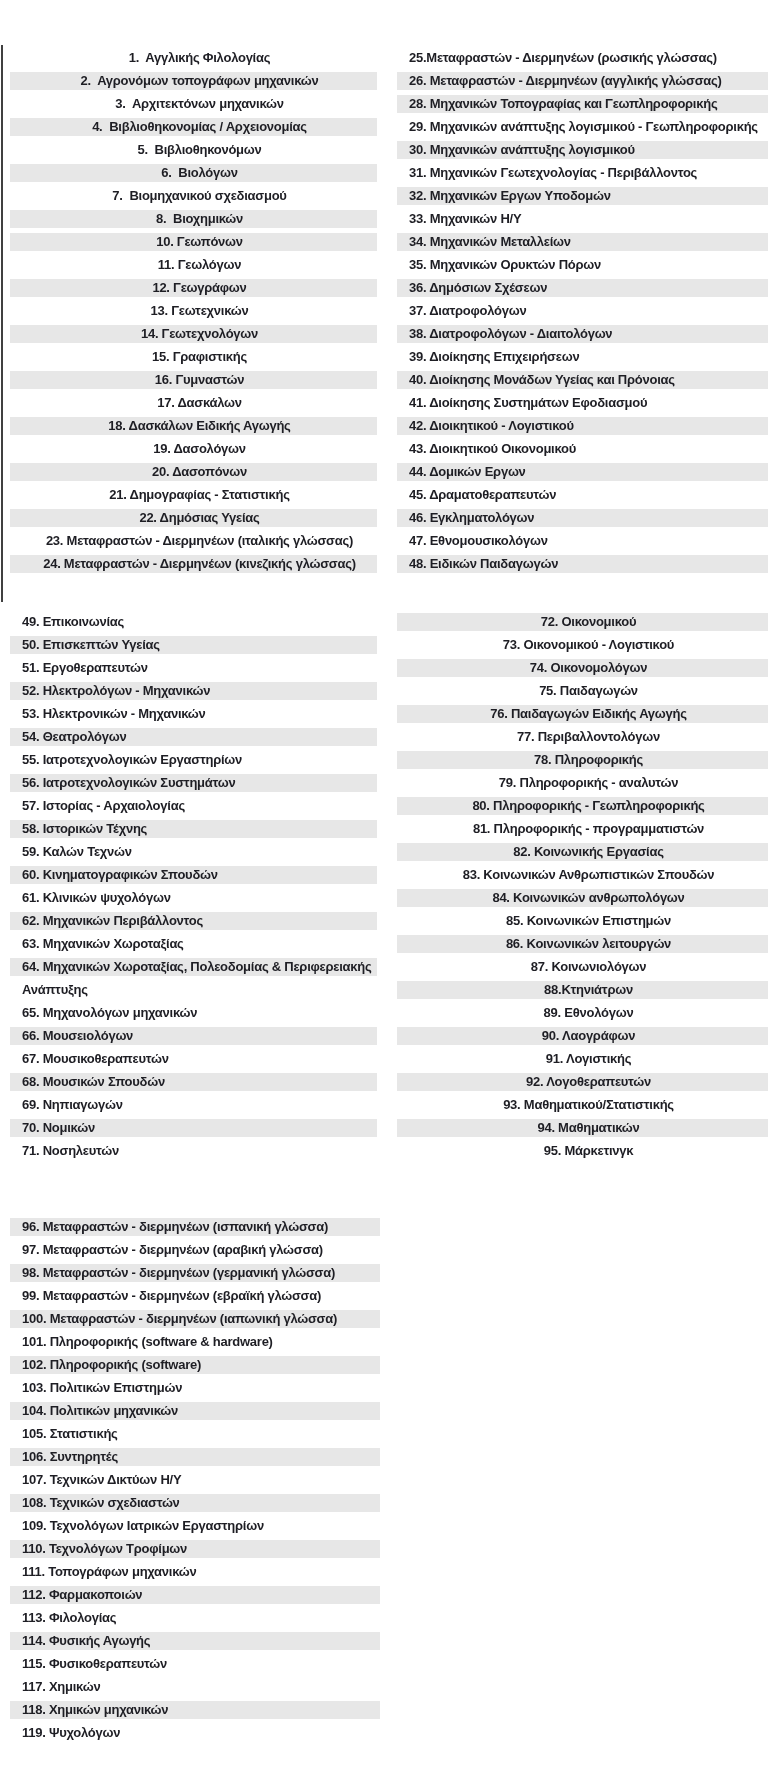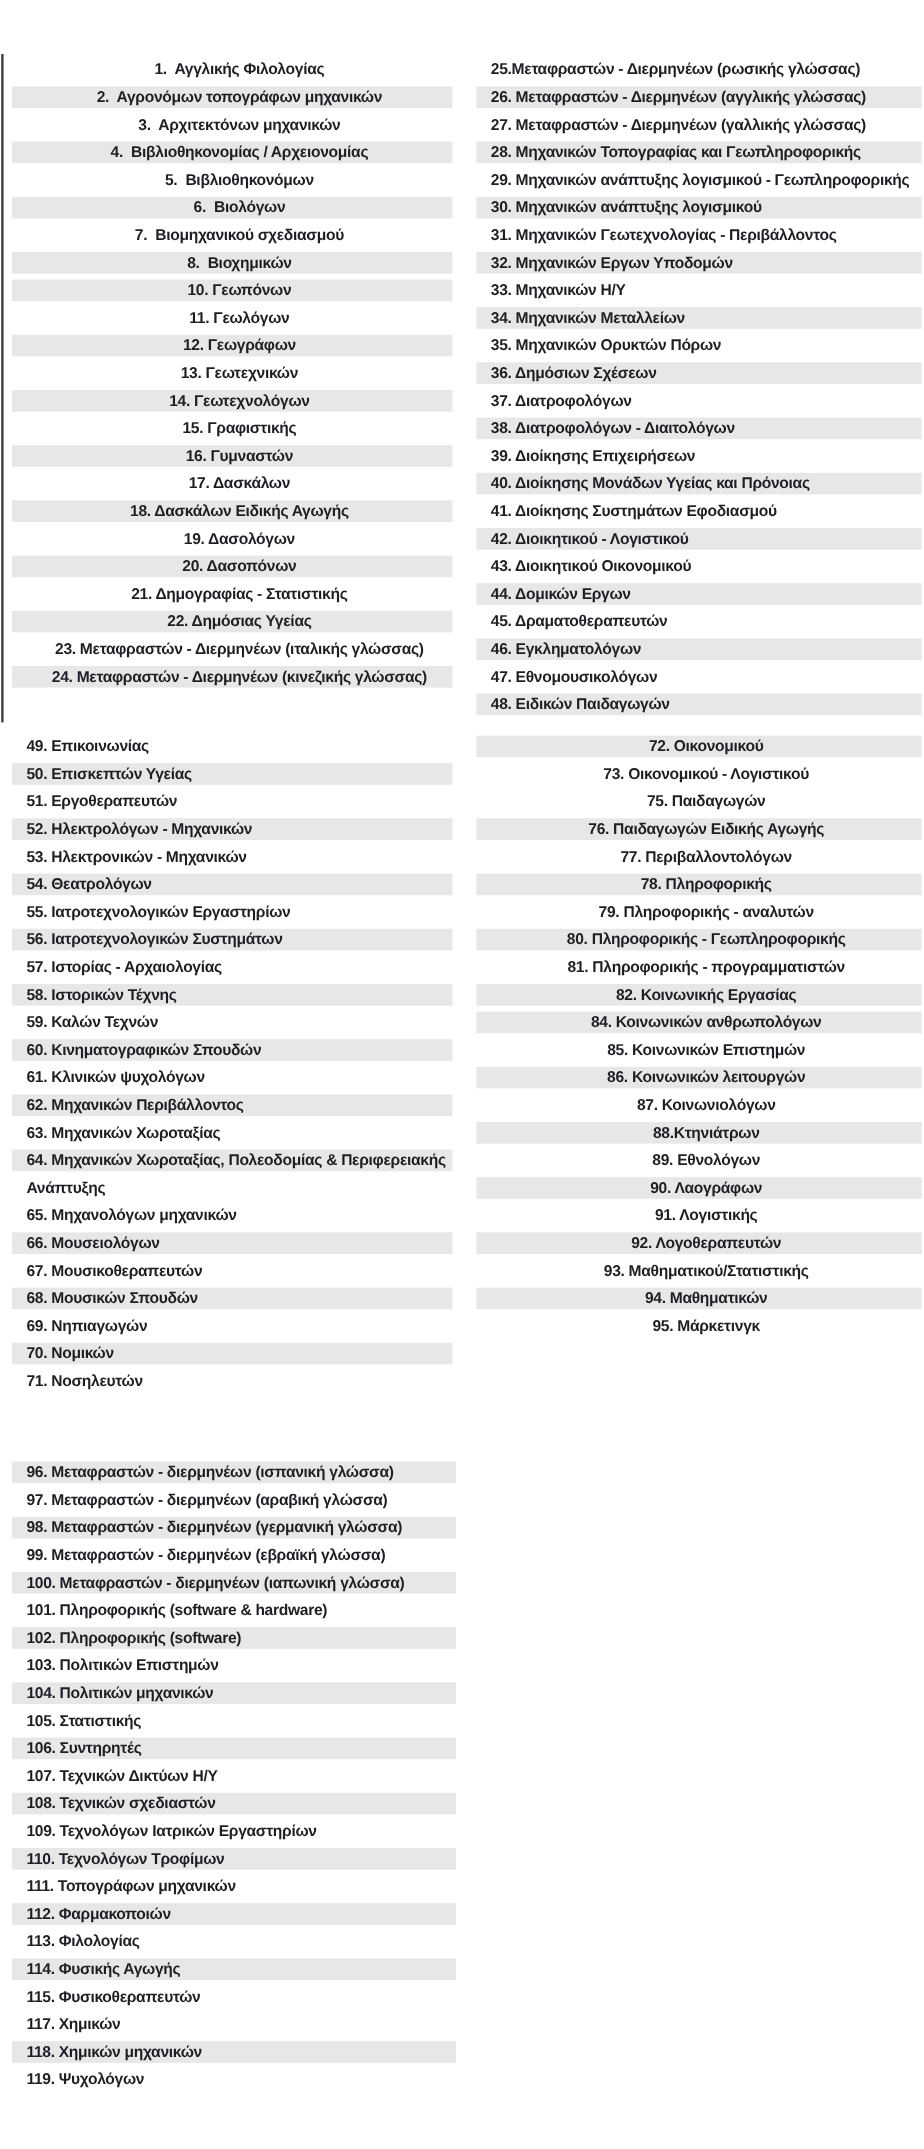--- a/index.html
+++ b/index.html
@@ -60,21 +60,20 @@
       <div class="row">19. Δασολόγων</div>
       <div class="row striped">20. Δασοπόνων</div>
       <div class="row">21. Δημογραφίας - Στατιστικής</div>
       <div class="row striped">22. Δημόσιας Υγείας</div>
       <div class="row">23. Μεταφραστών - Διερμηνέων (ιταλικής γλώσσας)</div>
       <div class="row striped">24. Μεταφραστών - Διερμηνέων (κινεζικής γλώσσας)</div>
     </div>
   <div class="col sec-top-right">
       <div class="row">25.Μεταφραστών - Διερμηνέων (ρωσικής γλώσσας)</div>
       <div class="row striped">26. Μεταφραστών - Διερμηνέων (αγγλικής γλώσσας)</div>
-      <div class="row">27. Μεταφραστών - Διερμηνέων (γαλλικής γλώσσας)</div>
       <div class="row striped">28. Μηχανικών Τοπογραφίας και Γεωπληροφορικής</div>
       <div class="row">29. Μηχανικών ανάπτυξης λογισμικού - Γεωπληροφορικής</div>
       <div class="row striped">30. Μηχανικών ανάπτυξης λογισμικού</div>
       <div class="row">31. Μηχανικών Γεωτεχνολογίας - Περιβάλλοντος</div>
       <div class="row striped">32. Μηχανικών Εργων Υποδομών</div>
       <div class="row">33. Μηχανικών Η/Υ</div>
       <div class="row striped">34. Μηχανικών Μεταλλείων</div>
       <div class="row">35. Μηχανικών Ορυκτών Πόρων</div>
       <div class="row striped">36. Δημόσιων Σχέσεων</div>
       <div class="row">37. Διατροφολόγων</div>
@@ -112,28 +111,30 @@
       <div class="row striped">66. Μουσειολόγων</div>
       <div class="row">67. Μουσικοθεραπευτών</div>
       <div class="row striped">68. Μουσικών Σπουδών</div>
       <div class="row">69. Νηπιαγωγών</div>
       <div class="row striped">70. Νομικών</div>
       <div class="row">71. Νοσηλευτών</div>
     </div>
   <div class="col sec-mid-right">
       <div class="row striped">72. Οικονομικού</div>
       <div class="row">73. Οικονομικού - Λογιστικού</div>
+      <div class="row striped">74. Οικονομολόγων</div>
       <div class="row">75. Παιδαγωγών</div>
       <div class="row striped">76. Παιδαγωγών Ειδικής Αγωγής</div>
       <div class="row">77. Περιβαλλοντολόγων</div>
       <div class="row striped">78. Πληροφορικής</div>
       <div class="row">79. Πληροφορικής - αναλυτών</div>
       <div class="row striped">80. Πληροφορικής - Γεωπληροφορικής</div>
       <div class="row">81. Πληροφορικής - προγραμματιστών</div>
       <div class="row striped">82. Κοινωνικής Εργασίας</div>
+      <div class="row">83. Κοινωνικών Ανθρωπιστικών Σπουδών</div>
       <div class="row striped">84. Κοινωνικών ανθρωπολόγων</div>
       <div class="row">85. Κοινωνικών Επιστημών</div>
       <div class="row striped">86. Κοινωνικών λειτουργών</div>
       <div class="row">87. Κοινωνιολόγων</div>
       <div class="row striped">88.Κτηνιάτρων</div>
       <div class="row">89. Εθνολόγων</div>
       <div class="row striped">90. Λαογράφων</div>
       <div class="row">91. Λογιστικής</div>
       <div class="row striped">92. Λογοθεραπευτών</div>
       <div class="row">93. Μαθηματικού/Στατιστικής</div>

